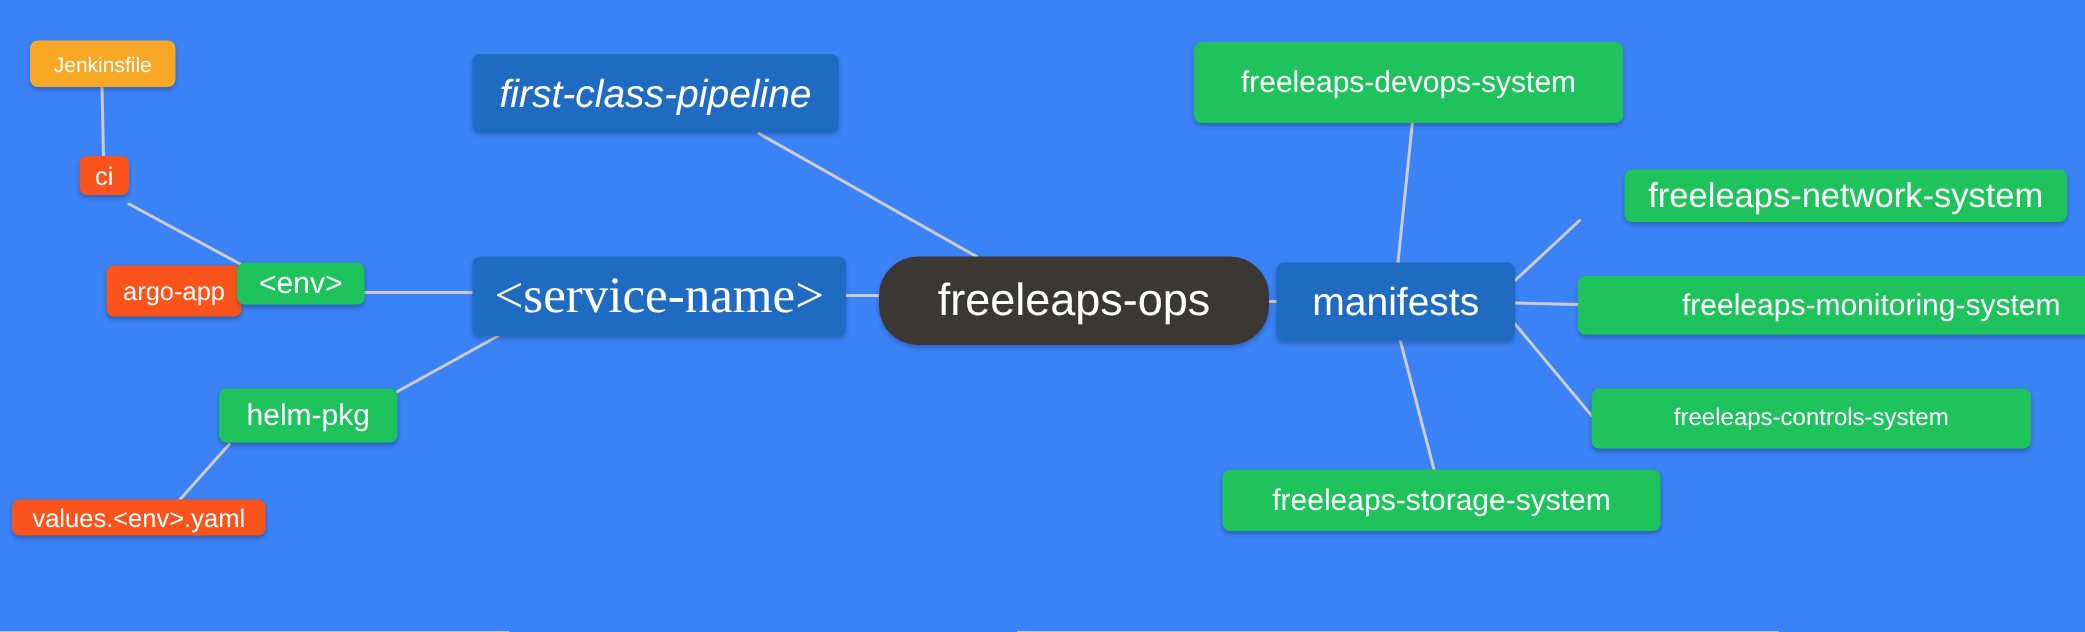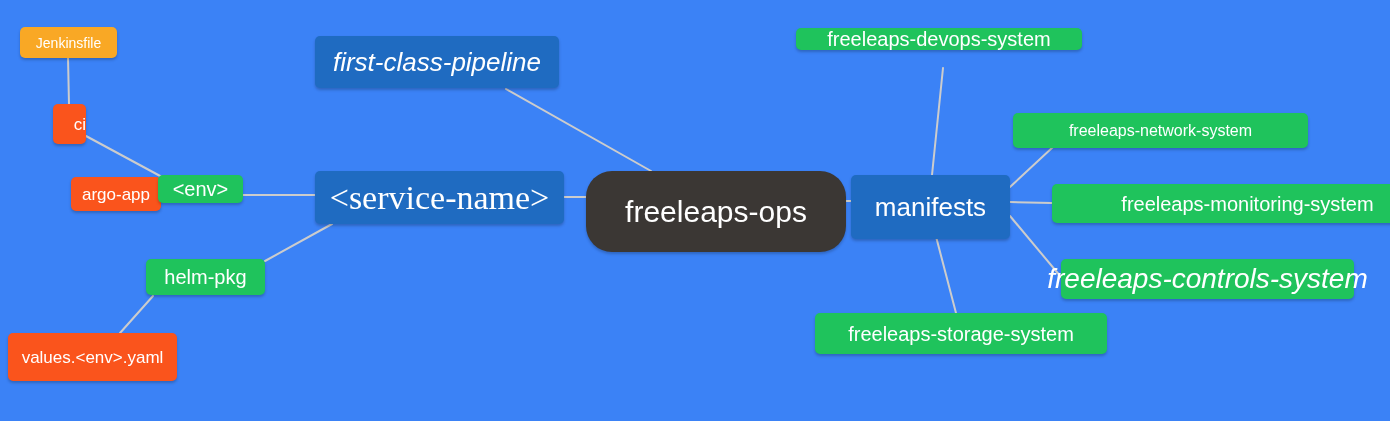--- a/index.html
+++ b/index.html
@@ -55,56 +55,56 @@
       <line x1="943" y1="68" x2="932" y2="175" stroke="#cccccc" stroke-width="2" stroke-linecap="round"></line>
       <line x1="1010" y1="187" x2="1053" y2="147" stroke="#cccccc" stroke-width="2" stroke-linecap="round"></line>
       <line x1="1010" y1="202" x2="1052" y2="203" stroke="#cccccc" stroke-width="2" stroke-linecap="round"></line>
       <line x1="1010" y1="216" x2="1061" y2="277" stroke="#cccccc" stroke-width="2" stroke-linecap="round"></line>
       <line x1="933" y1="225" x2="956" y2="313" stroke="#cccccc" stroke-width="2" stroke-linecap="round"></line>
     </svg>
   <div id="node-layer">
       <div class="node" style="left: 20px; top: 27px; width: 97px; height: 31px; font-size: 14px; background: rgb(249, 168, 37); color: rgb(255, 255, 255);">
         <span>Jenkinsfile</span>
       </div>
-      <div class="node" style="left: 53px; top: 104px; width: 33px; height: 40px; font-size: 17px; background: rgb(250, 84, 28); color: rgb(255, 255, 255); justify-content: flex-end;">
+      <div class="node" style="left: 53px; top: 104px; width: 33px; height: 26px; font-size: 17px; background: rgb(250, 84, 28); color: rgb(255, 255, 255);">
         <span>ci</span>
       </div>
       <div class="node" style="left: 31px; top: 177px; width: 90px; height: 34px; font-size: 17px; background: rgb(250, 84, 28); color: rgb(255, 255, 255); margin-left: 40px;">
         <span>argo-app</span>
       </div>
       <div class="node" style="left: 158px; top: 175px; width: 85px; height: 28px; font-size: 20px; background: rgb(31, 195, 92); color: rgb(255, 255, 255);">
         <span>&lt;env&gt;</span>
       </div>
       <div class="node" style="left: 146px; top: 259px; width: 119px; height: 36px; font-size: 20px; background: rgb(31, 195, 92); color: rgb(255, 255, 255);">
         <span>helm-pkg</span>
       </div>
-      <div class="node" style="left: 8px; top: 333px; width: 169px; height: 48px; font-size: 17px; background: rgb(250, 84, 28); color: rgb(255, 255, 255);">
+      <div class="node" style="left: 8px; top: 333px; width: 169px; height: 24px; font-size: 17px; background: rgb(250, 84, 28); color: rgb(255, 255, 255);">
         <span>values.&lt;env&gt;.yaml</span>
       </div>
       <div class="node" style="left: 315px; top: 36px; width: 244px; height: 52px; font-size: 26px; background: rgb(31, 107, 193); color: rgb(255, 255, 255); font-style: italic;">
         <span>first-class-pipeline</span>
       </div>
       <div class="node" style="left: 315px; top: 171px; width: 249px; height: 53px; font-size: 34px; background: rgb(31, 107, 193); color: rgb(255, 255, 255); font-family: Liberation Serif, serif;">
         <span>&lt;service-name&gt;</span>
       </div>
-      <div class="node" style="left: 586px; top: 171px; width: 260px; height: 81px; font-size: 30px; background: rgb(59, 55, 52); color: rgb(255, 255, 255); border-radius: 26px;">
+      <div class="node" style="left: 586px; top: 171px; width: 260px; height: 59px; font-size: 30px; background: rgb(59, 55, 52); color: rgb(255, 255, 255); border-radius: 26px;">
         <span>freeleaps-ops</span>
       </div>
-      <div class="node" style="left: 851px; top: 175px; width: 159px; height: 64px; font-size: 26px; background: rgb(31, 107, 193); color: rgb(255, 255, 255);">
+      <div class="node" style="left: 851px; top: 175px; width: 159px; height: 52px; font-size: 26px; background: rgb(31, 107, 193); color: rgb(255, 255, 255);">
         <span>manifests</span>
       </div>
-      <div class="node" style="left: 796px; top: 28px; width: 286px; height: 22px; font-size: 20px; background: rgb(31, 195, 92); color: rgb(255, 255, 255);">
+      <div class="node" style="left: 796px; top: 28px; width: 286px; height: 54px; font-size: 20px; background: rgb(31, 195, 92); color: rgb(255, 255, 255);">
         <span>freeleaps-devops-system</span>
       </div>
-      <div class="node" style="left: 1013px; top: 113px; width: 295px; height: 35px; font-size: 16px; background: rgb(31, 195, 92); color: rgb(255, 255, 255);">
+      <div class="node" style="left: 1083px; top: 113px; width: 295px; height: 35px; font-size: 23px; background: rgb(31, 195, 92); color: rgb(255, 255, 255);">
         <span>freeleaps-network-system</span>
       </div>
       <div class="node" style="left: 1052px; top: 184px; width: 391px; height: 39px; font-size: 20px; background: rgb(31, 195, 92); color: rgb(255, 255, 255);">
         <span>freeleaps-monitoring-system</span>
       </div>
-      <div class="node" style="left: 1061px; top: 259px; width: 293px; height: 40px; font-size: 28px; background: rgb(31, 195, 92); color: rgb(255, 255, 255); font-style: italic;">
+      <div class="node" style="left: 1061px; top: 259px; width: 293px; height: 40px; font-size: 16px; background: rgb(31, 195, 92); color: rgb(255, 255, 255);">
         <span>freeleaps-controls-system</span>
       </div>
       <div class="node" style="left: 815px; top: 313px; width: 292px; height: 41px; font-size: 20px; background: rgb(31, 195, 92); color: rgb(255, 255, 255); justify-content: center;">
         <span>freeleaps-storage-system</span>
       </div>
     </div>
 </div>
 
 </body></html>

